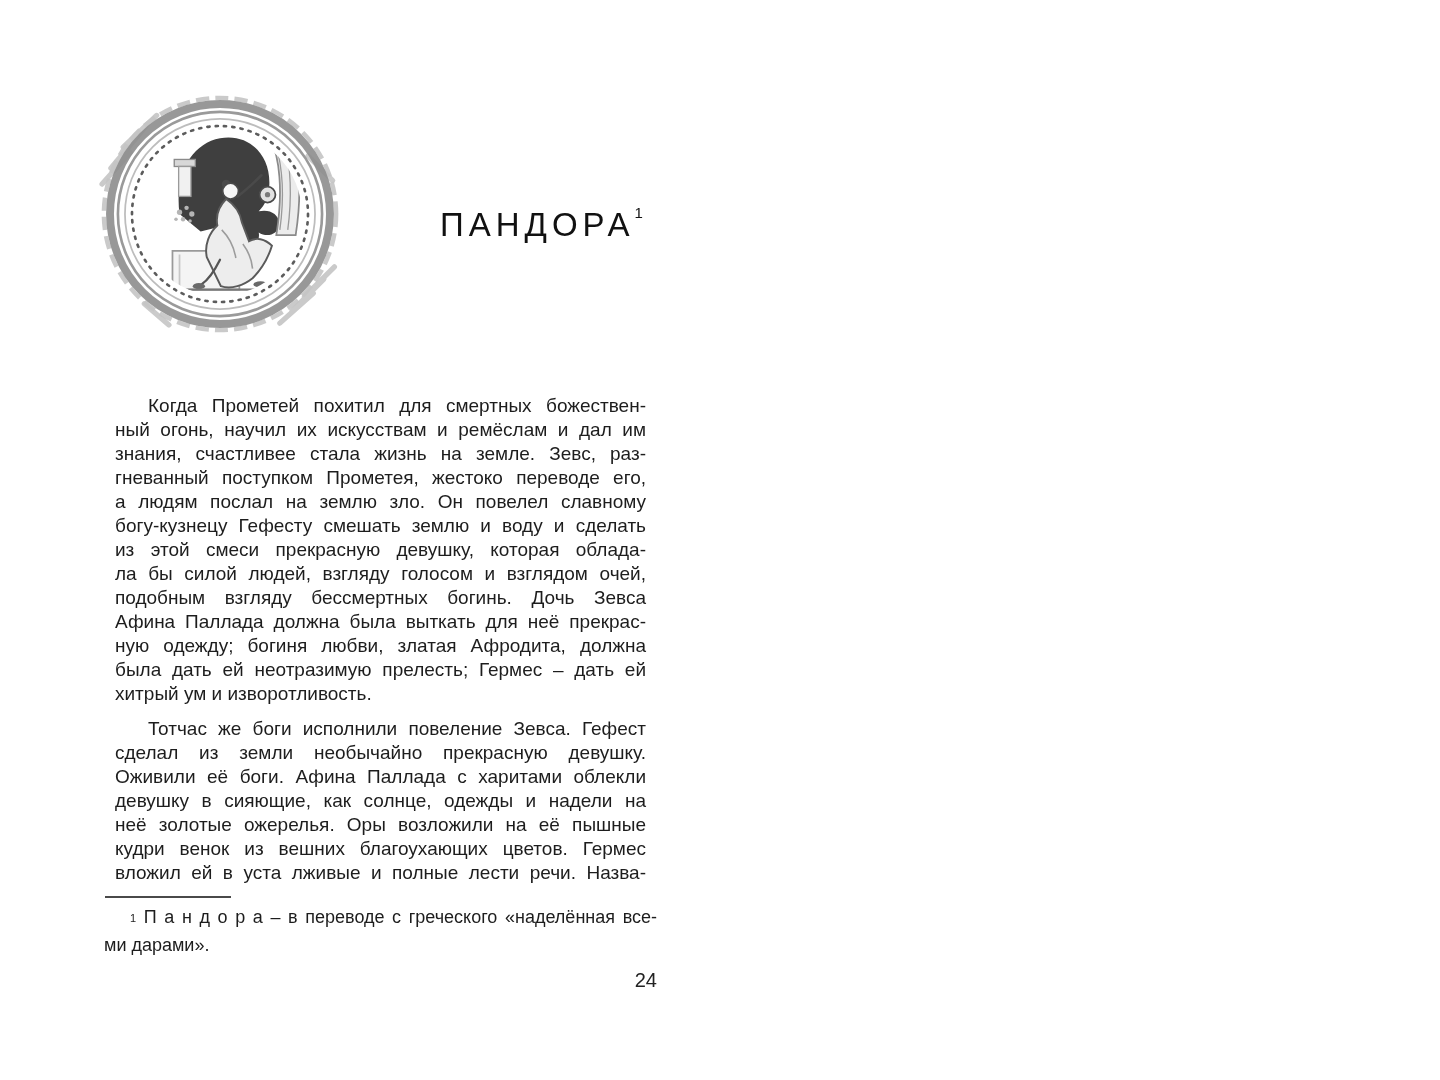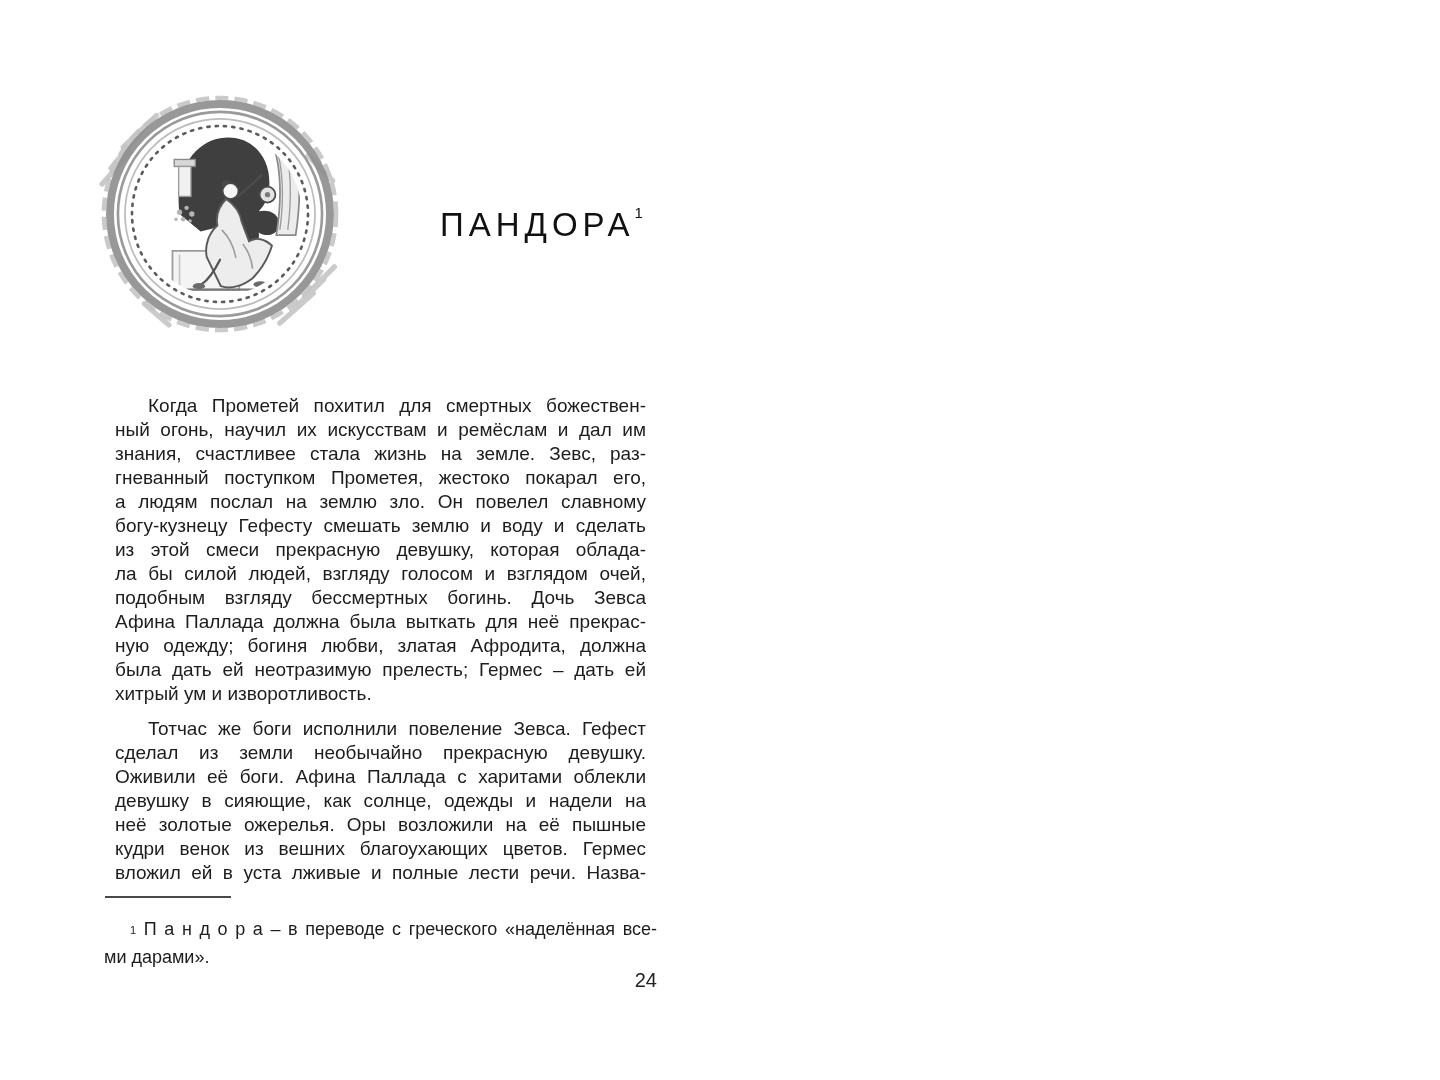--- a/index.html
+++ b/index.html
@@ -23,21 +23,21 @@
   .title {
     position:absolute; left:440px; top:206px; margin:0;
     font-size:33px; font-weight:400; letter-spacing:5px; color:#111;
   }
   .title sup { font-size:15px; vertical-align:top; position:relative; top:-2px; letter-spacing:0; }
 
   
   .fn-rule { position:absolute; left:105px; top:896px; width:126px; height:2px; background:#4a4a4a; }
   .footnote { position:absolute; left:104px; top:903px; width:553px; font-size:18px; line-height:28px; color:#1d1d1d; }
   .footnote .fn-line { height:28px; }
-  .footnote .fn-line.justify { text-align:justify; text-align-last:justify;margin-top:12px; }
+  .footnote .fn-line.justify { text-align:justify; text-align-last:justify; }
   .footnote .fn-first { text-indent:26px; }
   .footnote sup { font-size:11px; vertical-align:top; position:relative; top:1px; }
 
   .pageno {
     position:absolute; left:104px; top:969px; width:553px;
     text-align:right; font-size:20px; color:#222;
   }
 
   .illo { position:absolute; }
   #medallion { left:88px; top:80px; }
@@ -114,21 +114,21 @@
       </g>
     </svg>
 
     <h1 class="title"><span>ПАНДОРА</span><sup>1</sup></h1>
 
     <div class="body-col" id="left-body">
         <div class="para">
           <div class="line first">Когда Прометей похитил для смертных божествен-</div>
           <div class="line">ный огонь, научил их искусствам и ремёслам и дал им</div>
           <div class="line">знания, счастливее стала жизнь на земле. Зевс, раз-</div>
-          <div class="line">гневанный поступком Прометея, жестоко покарал его,</div>
+          <div class="line">гневанный поступком Прометея, жестоко переводе его,</div>
           <div class="line">а людям послал на землю зло. Он повелел славному</div>
           <div class="line">богу-кузнецу Гефесту смешать землю и воду и сделать</div>
           <div class="line">из этой смеси прекрасную девушку, которая облада-</div>
           <div class="line">ла бы силой людей, взгляду голосом и взглядом очей,</div>
           <div class="line">подобным взгляду бессмертных богинь. Дочь Зевса</div>
           <div class="line">Афина Паллада должна была выткать для неё прекрас-</div>
           <div class="line">ную одежду; богиня любви, златая Афродита, должна</div>
           <div class="line">была дать ей неотразимую прелесть; Гермес – дать ей</div>
           <div class="line no-just">хитрый ум и изворотливость.</div>
         </div>

